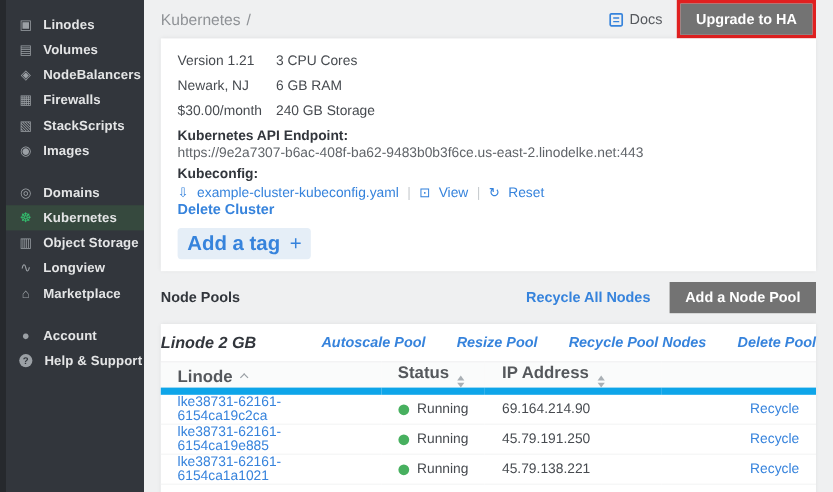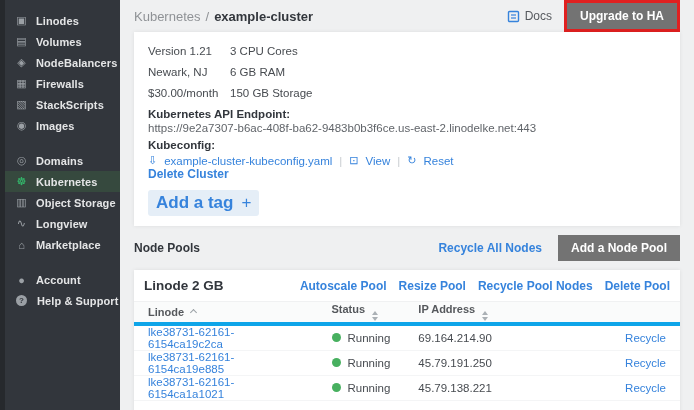--- a/index.html
+++ b/index.html
@@ -79,28 +79,28 @@
     font-size:17px; font-weight:700;
     padding:3px 8px; border-radius:3px; cursor:pointer; width:fit-content;
   }
   .tag-plus { font-weight:400; color:#3683dc; }
   
   .pools-header { display:flex; align-items:center; margin:9px 14px 9px; }
   .pools-title { font-size:12px; font-weight:700; color:#32363c; }
   .pools-actions { margin-left:auto; display:flex; align-items:center; gap:16px; }
   .pools-actions .link { font-size:12px; font-weight:700; }
   .pool-card { padding:0; }
-  .pool-header { display:flex; align-items:center; padding:8px 10px; }
+  .pool-header { display:flex; align-items:flex-start; padding:8px 0;font-style:italic; }
   .pool-name { font-size:13.5px; font-weight:700; }
-  .pool-links { margin-left:auto; display:flex; gap:12px; font-size:12px; font-weight:700; }
+  .pool-links { margin-left:auto; display:flex; gap:26px; font-size:12px; font-weight:700; }
   table { width:100%; border-collapse:collapse; font-size:11.5px; }
   thead th {
-    background:#fafbfb; border-top:1px solid #f0f1f2; border-bottom:4px solid #0ea5e9;
+    background:#fafbfb; border-top:1px solid #f0f1f2; border-bottom:6px solid #0ea5e9;
     text-align:left; font-weight:700; color:#55585c;
-    height:22px; padding:0 14px; font-size:11px;
+    height:22px; padding:0 14px; font-size:14px;
   }
   tbody td { height:24px; padding:0 14px; border-bottom:1px solid #f4f5f6; color:#474b50; }
   th:nth-child(1), td:nth-child(1) { width:34%; }
   th:nth-child(2), td:nth-child(2) { width:15%; }
   th:nth-child(3), td:nth-child(3) { width:27%; }
   th:nth-child(4), td:nth-child(4) { width:24%; text-align:right; }
   .status-cell { display:flex; align-items:center; gap:7px; }
   .status-dot { width:9px; height:9px; border-radius:50%; background:#47b05f; }
   .sort-chevron {
     display:inline-block; width:5px; height:5px;
@@ -176,21 +176,20 @@
     </div>
   </div>
 </nav>
 
 <div class="main">
 
   <div class="topbar">
     <div class="breadcrumb">
       <span class="crumb-section">Kubernetes</span>
       <span class="crumb-sep">/</span>
-      <span class="crumb-current">example-cluster</span>
     </div>
     <div class="topbar-right">
       <span class="docs-link">
         <svg class="docs-svg" width="13" height="13" viewBox="0 0 13 13">
           <rect x="1.5" y="1.5" width="10" height="10" rx="1" fill="none" stroke="#3683dc" stroke-width="1.4"></rect>
           <line x1="4" y1="5" x2="9" y2="5" stroke="#3683dc" stroke-width="1.2"></line>
           <line x1="4" y1="8" x2="9" y2="8" stroke="#3683dc" stroke-width="1.2"></line>
         </svg>
         <span>Docs</span>
       </span>
@@ -204,21 +203,21 @@
     <div class="spec-row">
       <span>Version 1.21</span>
       <span>3 CPU Cores</span>
     </div>
     <div class="spec-row">
       <span>Newark, NJ</span>
       <span>6 GB RAM</span>
     </div>
     <div class="spec-row">
       <span>$30.00/month</span>
-      <span>150 GB Storage</span>
+      <span>240 GB Storage</span>
     </div>
 
     <div class="block-label">Kubernetes API Endpoint:</div>
     <div class="endpoint-url">https://9e2a7307-b6ac-408f-ba62-9483b0b3f6ce.us-east-2.linodelke.net:443</div>
 
     <div class="block-label">Kubeconfig:</div>
     <div class="kubeconfig-links">
       <span class="icon-inline">⇩</span>
       <span class="link">example-cluster-kubeconfig.yaml</span>
       <span class="pipe">|</span>

